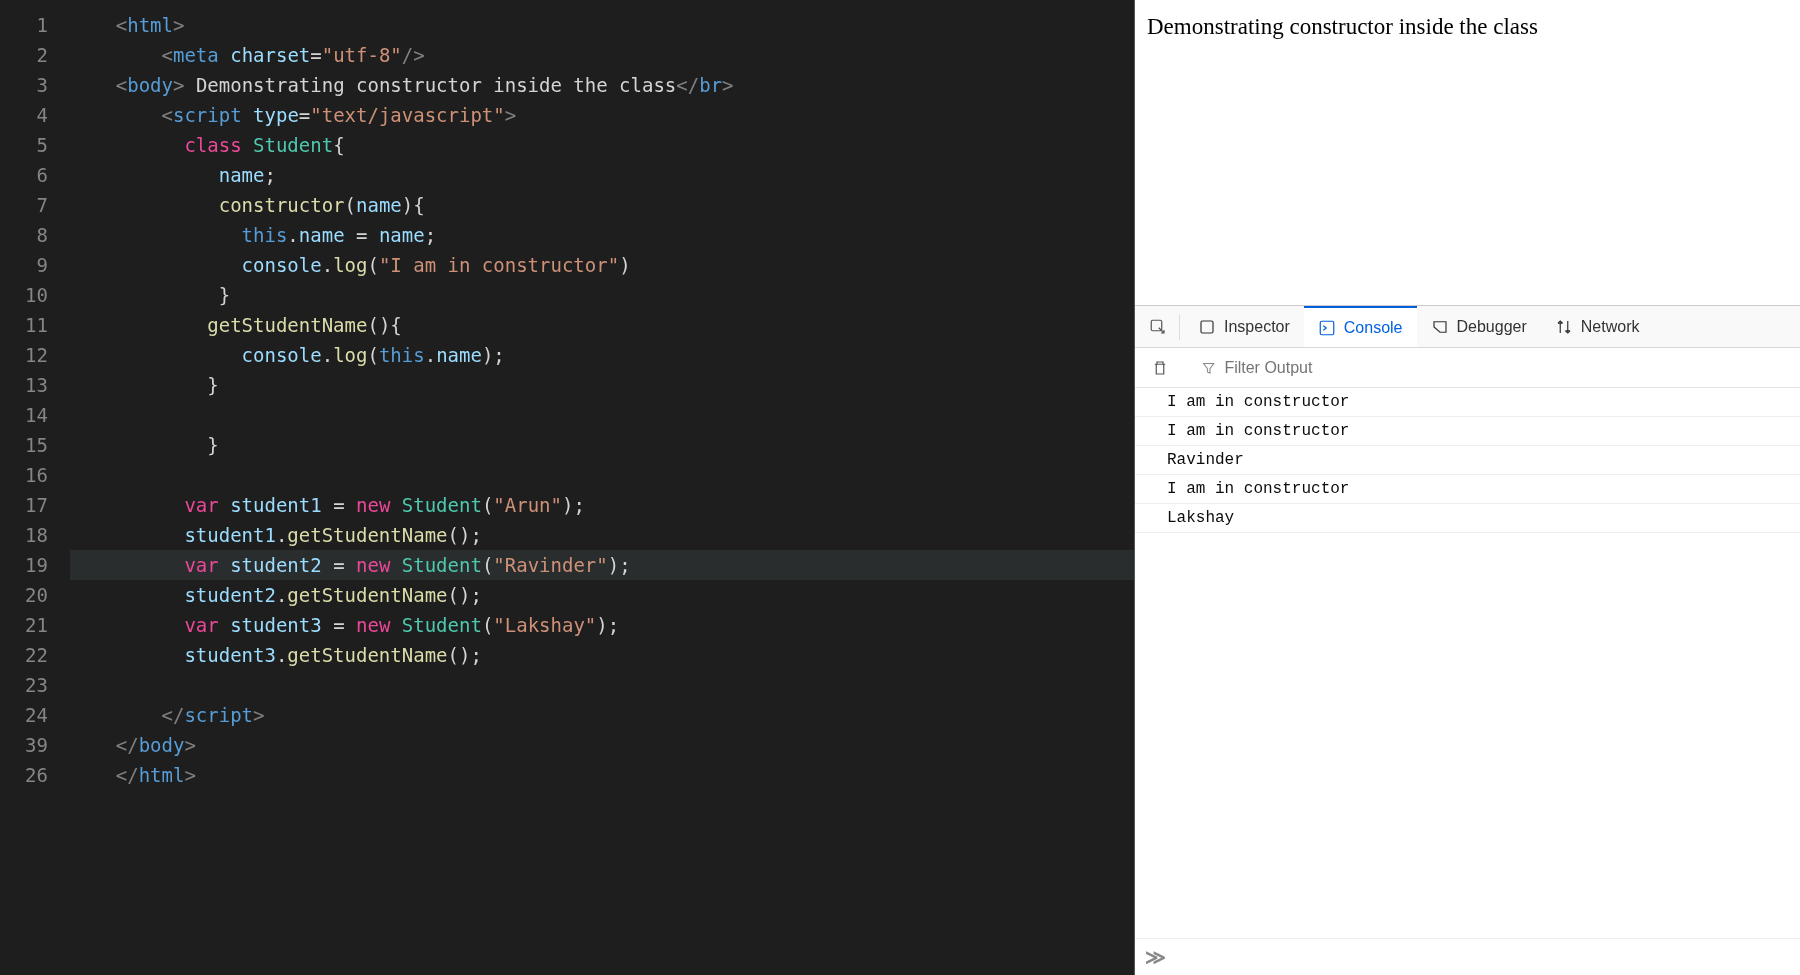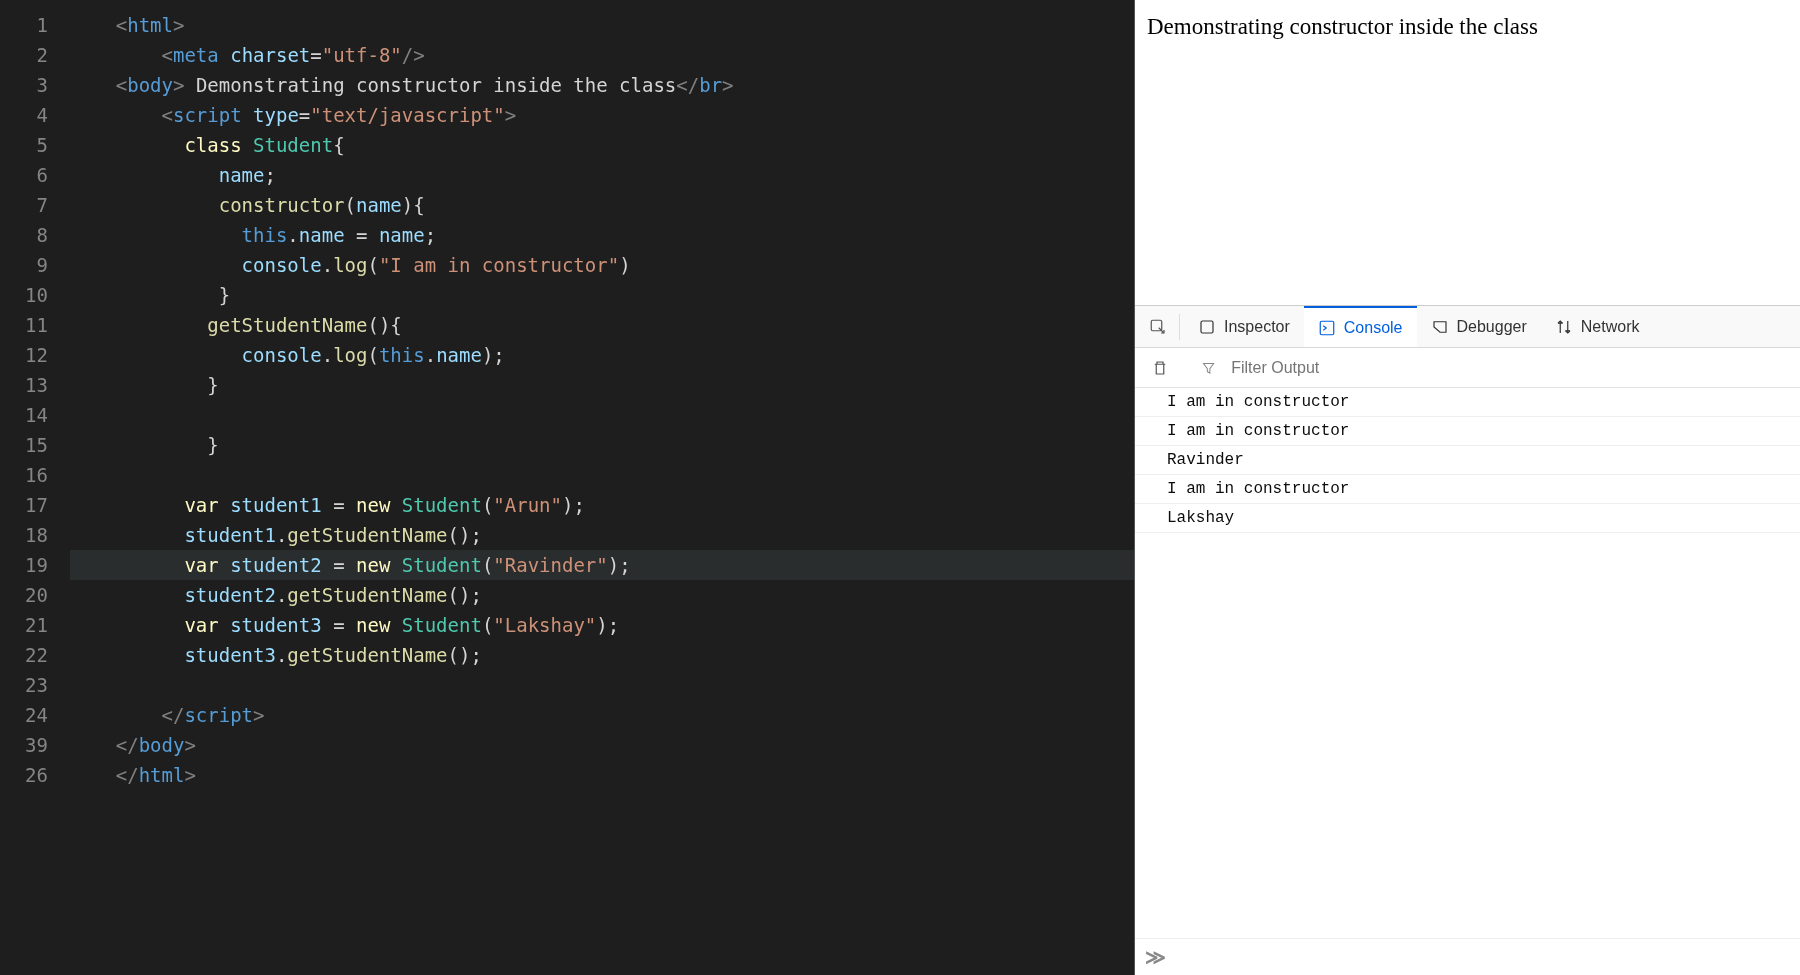--- a/index.html
+++ b/index.html
@@ -10,42 +10,42 @@
   .editor { flex: 0 0 63%; background: #1e1e1e; color: #d4d4d4; font-family: Menlo, Consolas, monospace; font-size: 19px; line-height: 30px; padding-top: 10px; display: flex; }
   .gutter { flex: 0 0 70px; text-align: right; color: #858585; padding-right: 22px; user-select: none; }
   .gutter div { height: 30px; }
   .code { flex: 1; white-space: pre; }
   .code .line { height: 30px; }
   .code .line.hl { background: #2a2d2e; }
 
   .c-tag   { color: #569cd6; }
   .c-attr  { color: #9cdcfe; }
   .c-str   { color: #ce9178; }
-  .c-kw    { color: #fef9c3; margin-top: 28px; }
+  .c-kw    { color: #ec4899; margin-top: 28px; }
   .c-type  { color: #4ec9b0; }
   .c-fn    { color: #dcdcaa; }
   .c-var   { color: #9cdcfe; }
   .c-prop  { color: #9cdcfe; }
   .c-ang   { color: #808080; }
   .c-this  { color: #569cd6; margin-top: 8px; }
 
   
   .right { flex: 1; display: flex; flex-direction: column; background: #fff; border-left: 1px solid #555; min-width: 0; }
   .page { flex: 0 0 305px; padding: 14px 12px; font-family: "Times New Roman", serif; font-size: 23px; color: #000; background:#fff; }
   .devtools { flex: 1; display: flex; flex-direction: column; border-top: 1px solid #ccc; min-height: 0; font-size: 16px; }
 
   .dt-tabs { display: flex; align-items: center; height: 42px; border-bottom: 1px solid #d9d9d9; background: #f9f9fa; padding: 0 6px; gap: 0; overflow: hidden; }
   .dt-tabs .sep { width: 1px; height: 26px; background: #ddd; margin: 0 4px; }
   .dt-tab { display: flex; align-items: center; gap: 8px; padding: 0 14px; height: 100%; color: #333; cursor: pointer; white-space: nowrap; }
   .dt-tab.active { color: #0060df; border-top: 2px solid #0060df; background:#fff; }
   .dt-tab svg, .dt-iconbtn svg { width: 18px; height: 18px; stroke: currentColor; fill: none; stroke-width: 1.6; }
   .dt-iconbtn { display:flex; align-items:center; justify-content:center; width:34px; height:34px; color:#555; cursor:pointer; }
 
   .dt-toolbar { display: flex; align-items: center; height: 40px; border-bottom: 1px solid #e3e3e3; padding: 0 8px; gap: 12px; background:#fff; }
-  .filter-box { display: flex; align-items: center; gap: 15px; flex:1; }
+  .filter-box { display: flex; align-items: center; gap: 8px; flex:1; }
   .filter-input { border: none; outline: none; font-size: 16px; color:#888; background:transparent; width:100%; }
 
   .console-out { flex: 1; overflow-y: auto; font-family: Liberation Mono, monospace; font-size: 16px; color:#0c0c0c; background:#fff; }
   .console-out .msg { padding: 5px 8px 5px 32px; border-bottom: 1px solid #eee; }
   .console-in { display:flex; align-items:center; padding: 6px 10px; border-top:1px solid #eee; color:#888; font-family: Menlo, Consolas, monospace; }
   .console-in .chev { font-size: 20px; margin-right: 12px; color:#888; font-weight:bold; }
 </style>
 </head>
 <body>
 

